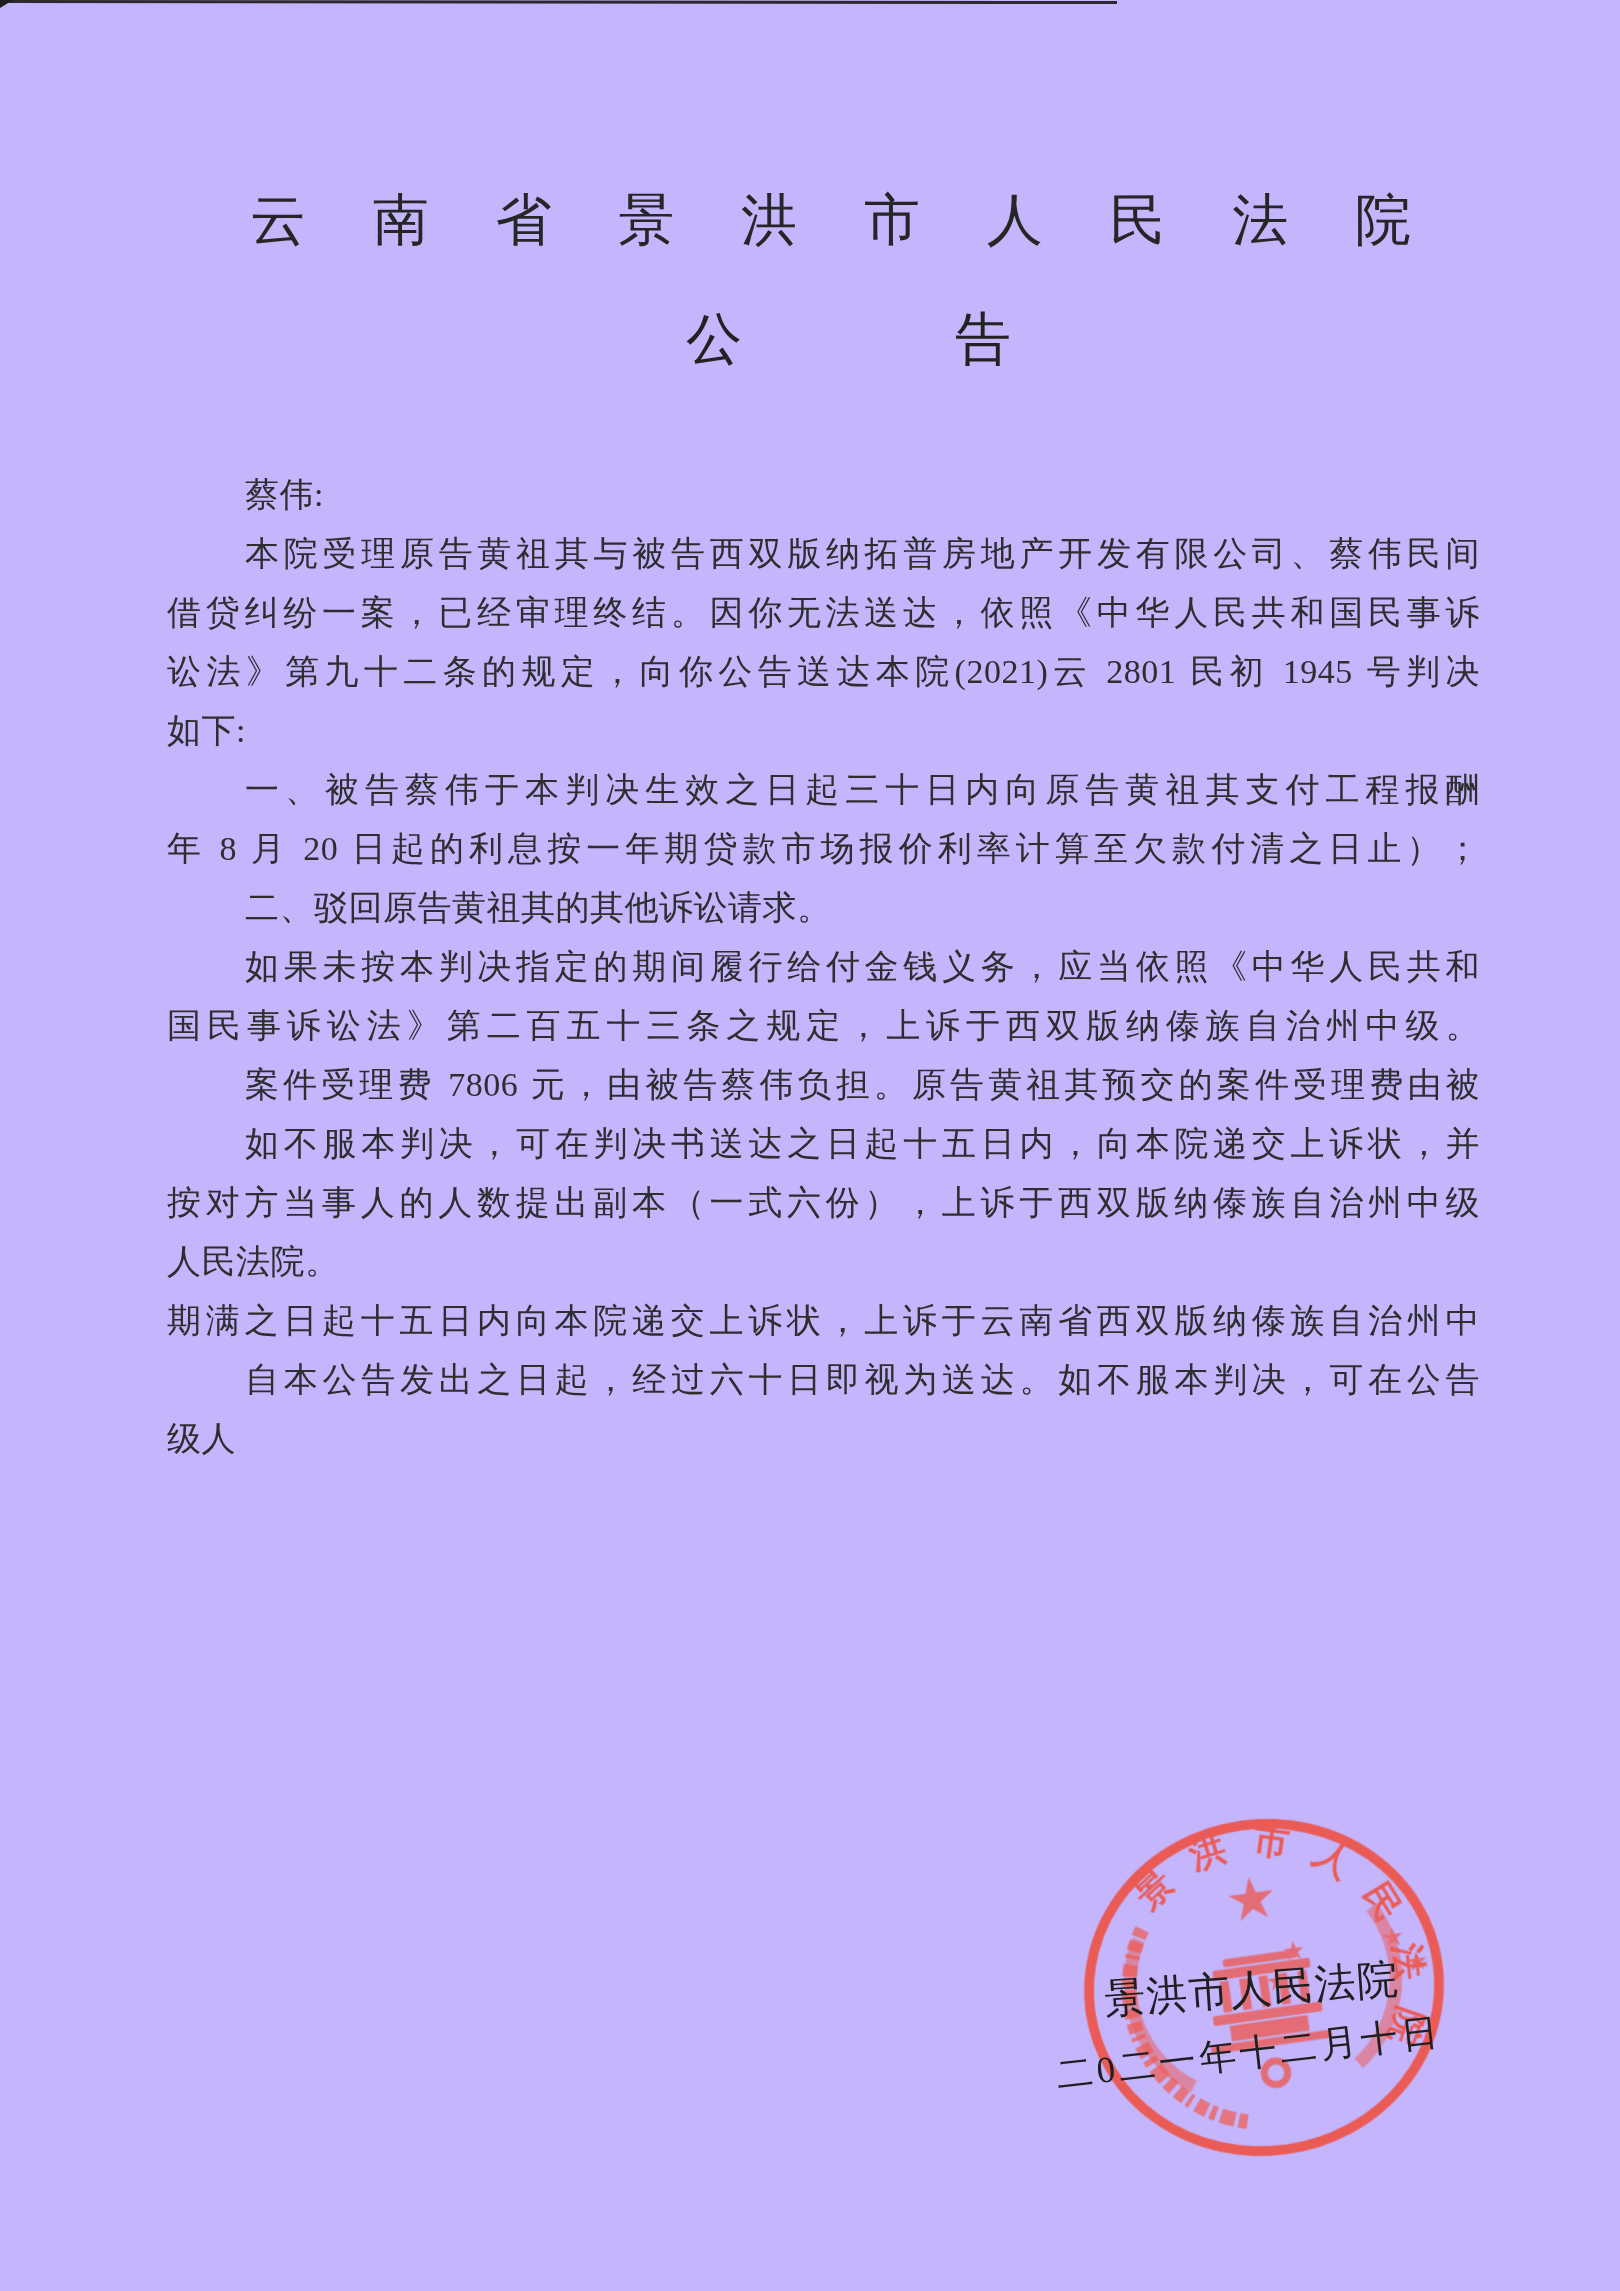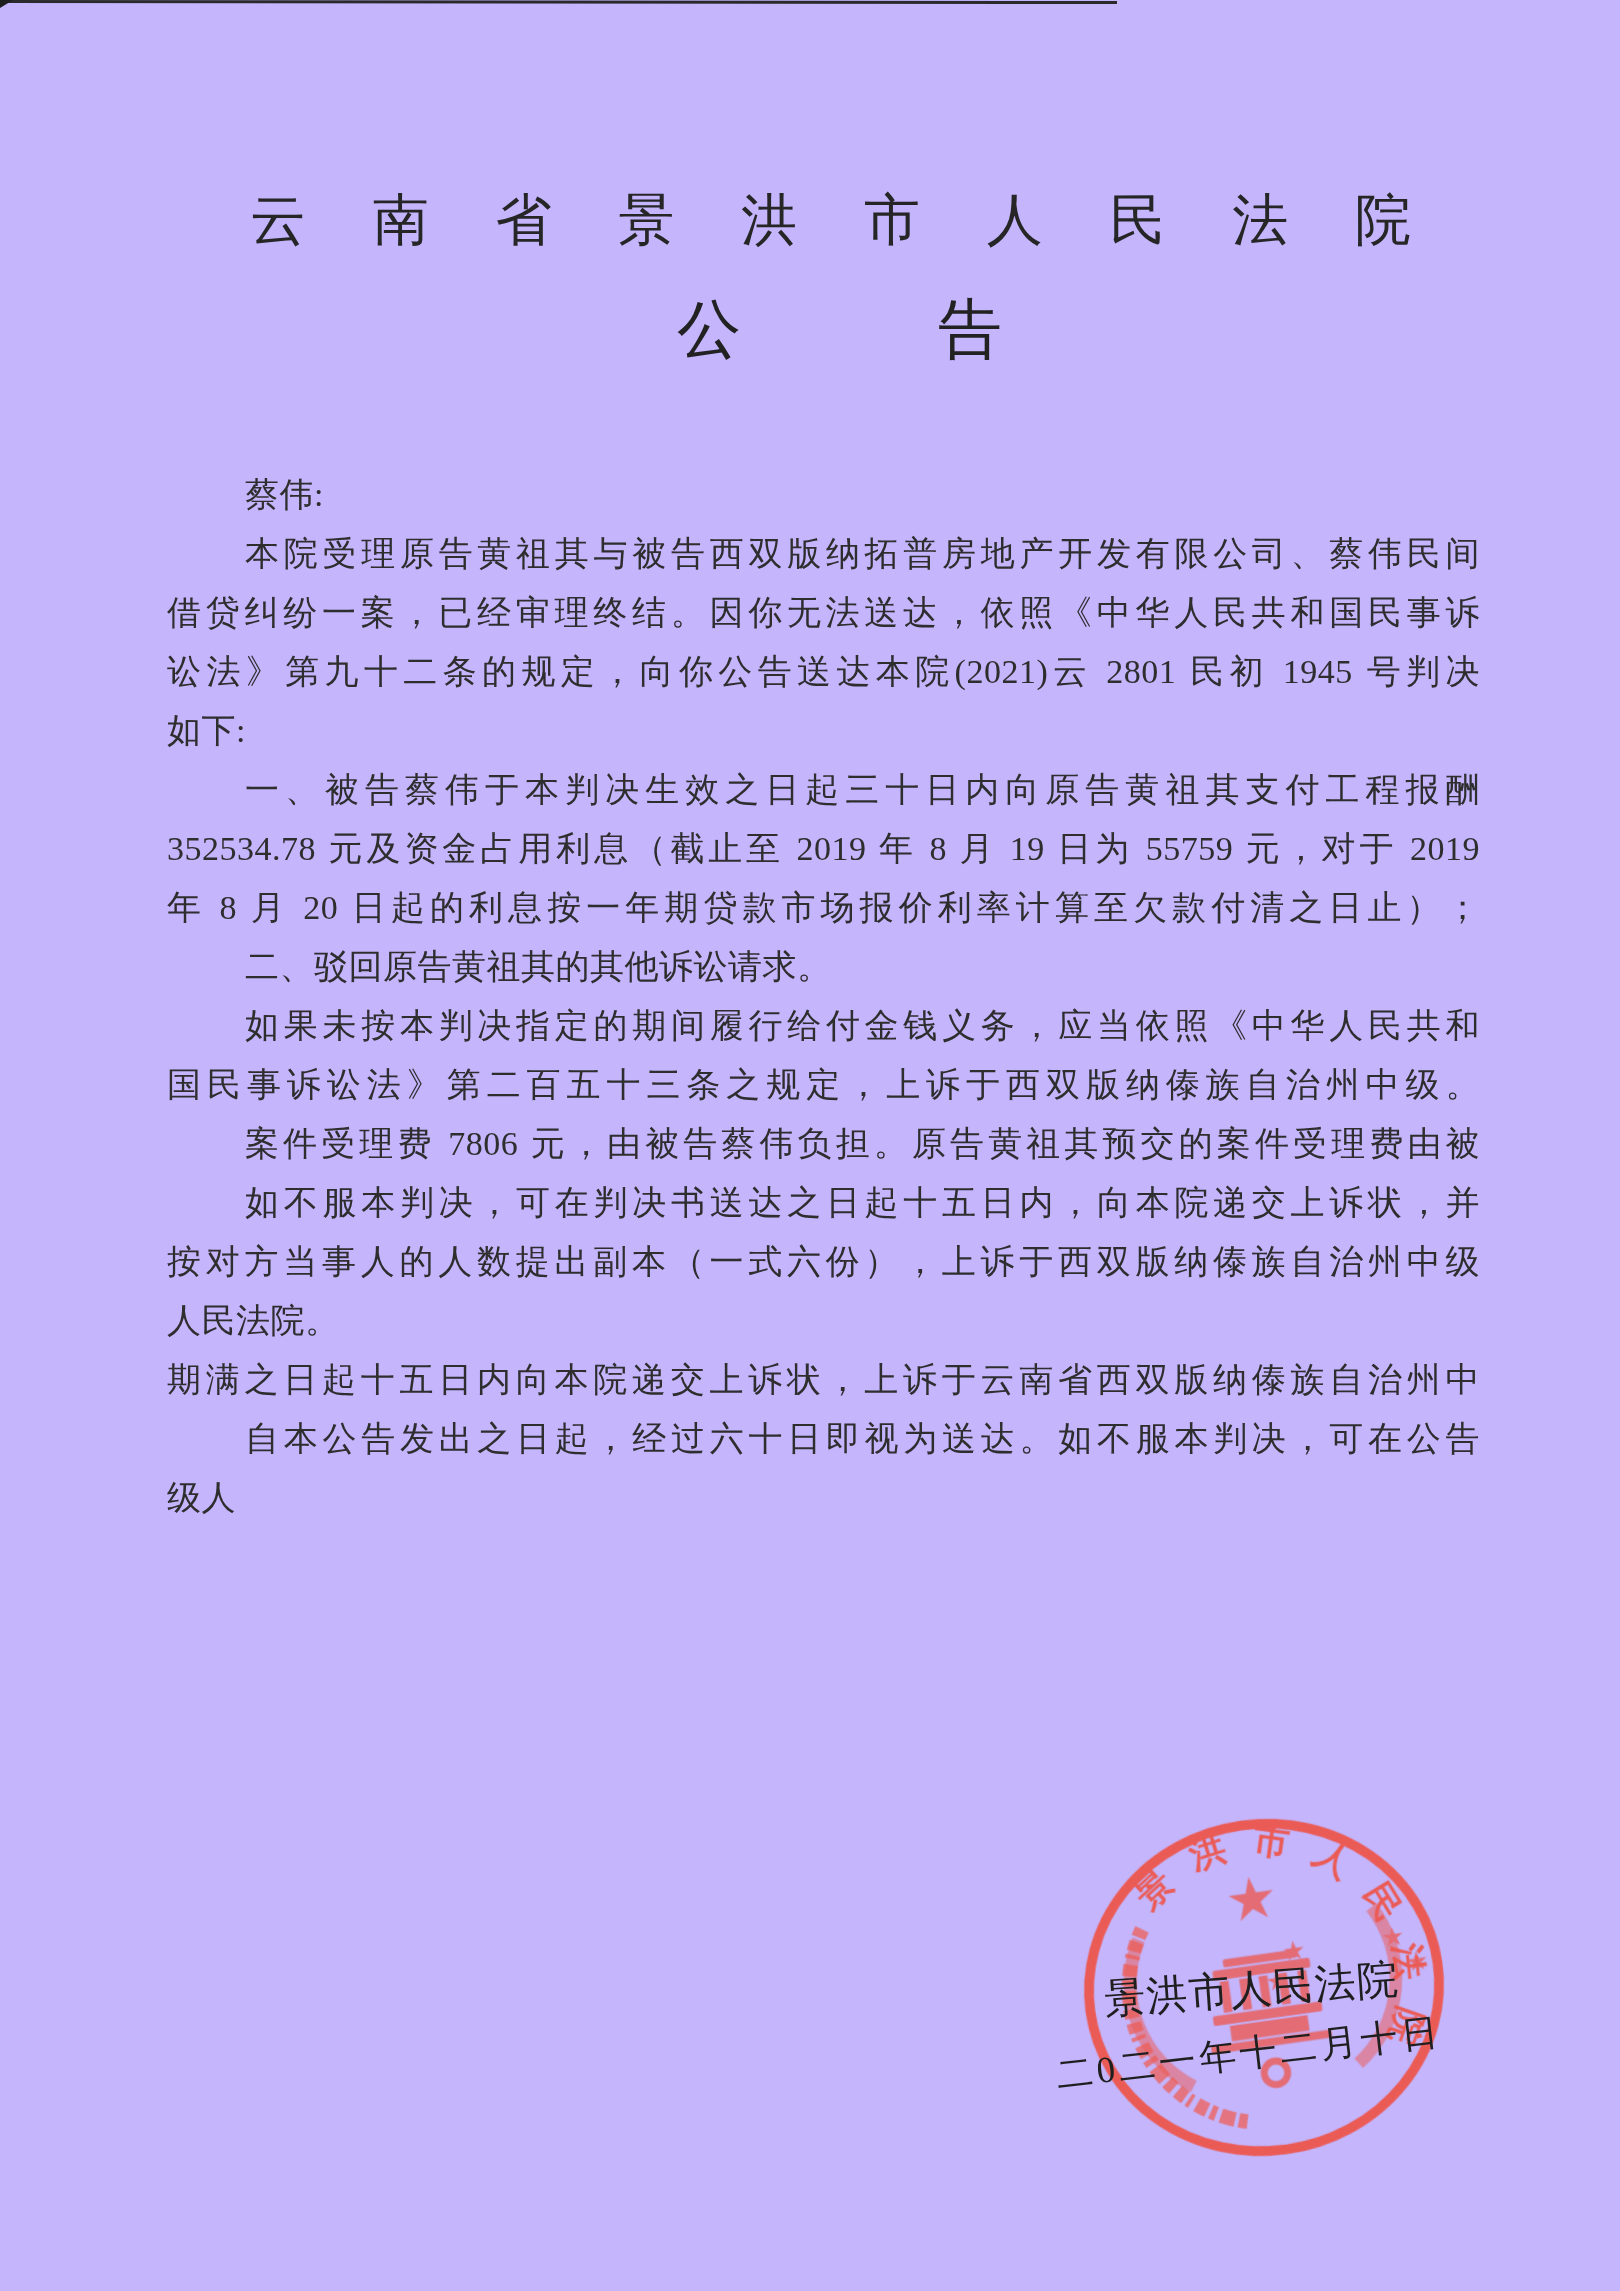--- a/index.html
+++ b/index.html
@@ -21,21 +21,21 @@
     border-top:8.8px solid #1d1d1d;border-right:13.7px solid transparent;
   }
   .court-title{
     position:absolute;left:250px;top:186px;width:1161px;height:69px;
     margin:0;font-size:56px;font-weight:500;line-height:69px;
     text-align:justify;text-align-last:justify;
     color:#262626;white-space:normal;
   }
   .notice-title{
     position:absolute;left:670px;top:272px;width:325px;height:102px;
-    margin:7px;font-size:64px;font-weight:500;line-height:102px;
+    margin:16px;font-size:56px;font-weight:500;line-height:102px;
     text-align:justify;text-align-last:justify;
     color:#222;
   }
   .body-text{
     position:absolute;left:167px;top:465px;width:1313px;
     font-size:34px;color:#2e2e2e;
   }
   .body-text .line{
     height:59px;line-height:59px;
     white-space:normal;
@@ -76,21 +76,20 @@
   <h1 class="court-title">云南省景洪市人民法院</h1>
   <h2 class="notice-title">公 告</h2>
 
   <div class="body-text" id="body-lines">
       <div class="line indent">蔡伟:</div>
       <div class="line indent justify">本院受理原告黄祖其与被告西双版纳拓普房地产开发有限公司、蔡伟民间</div>
       <div class="line justify">借贷纠纷一案，已经审理终结。因你无法送达，依照《中华人民共和国民事诉</div>
       <div class="line justify">讼法》第九十二条的规定，向你公告送达本院(2021)云 2801 民初 1945 号判决</div>
       <div class="line">如下:</div>
       <div class="line indent justify">一、被告蔡伟于本判决生效之日起三十日内向原告黄祖其支付工程报酬</div>
-      <div class="line justify">352534.78 元及资金占用利息（截止至 2019 年 8 月 19 日为 55759 元，对于 2019</div>
       <div class="line justify">年 8 月 20 日起的利息按一年期贷款市场报价利率计算至欠款付清之日止）；</div>
       <div class="line indent">二、驳回原告黄祖其的其他诉讼请求。</div>
       <div class="line indent justify">如果未按本判决指定的期间履行给付金钱义务，应当依照《中华人民共和</div>
       <div class="line justify">国民事诉讼法》第二百五十三条之规定，上诉于西双版纳傣族自治州中级。</div>
       <div class="line indent justify">案件受理费 7806 元，由被告蔡伟负担。原告黄祖其预交的案件受理费由被</div>
       <div class="line indent justify">如不服本判决，可在判决书送达之日起十五日内，向本院递交上诉状，并</div>
       <div class="line justify">按对方当事人的人数提出副本（一式六份），上诉于西双版纳傣族自治州中级</div>
       <div class="line">人民法院。</div>
       <div class="line justify">期满之日起十五日内向本院递交上诉状，上诉于云南省西双版纳傣族自治州中</div>
       <div class="line indent justify">自本公告发出之日起，经过六十日即视为送达。如不服本判决，可在公告</div>

